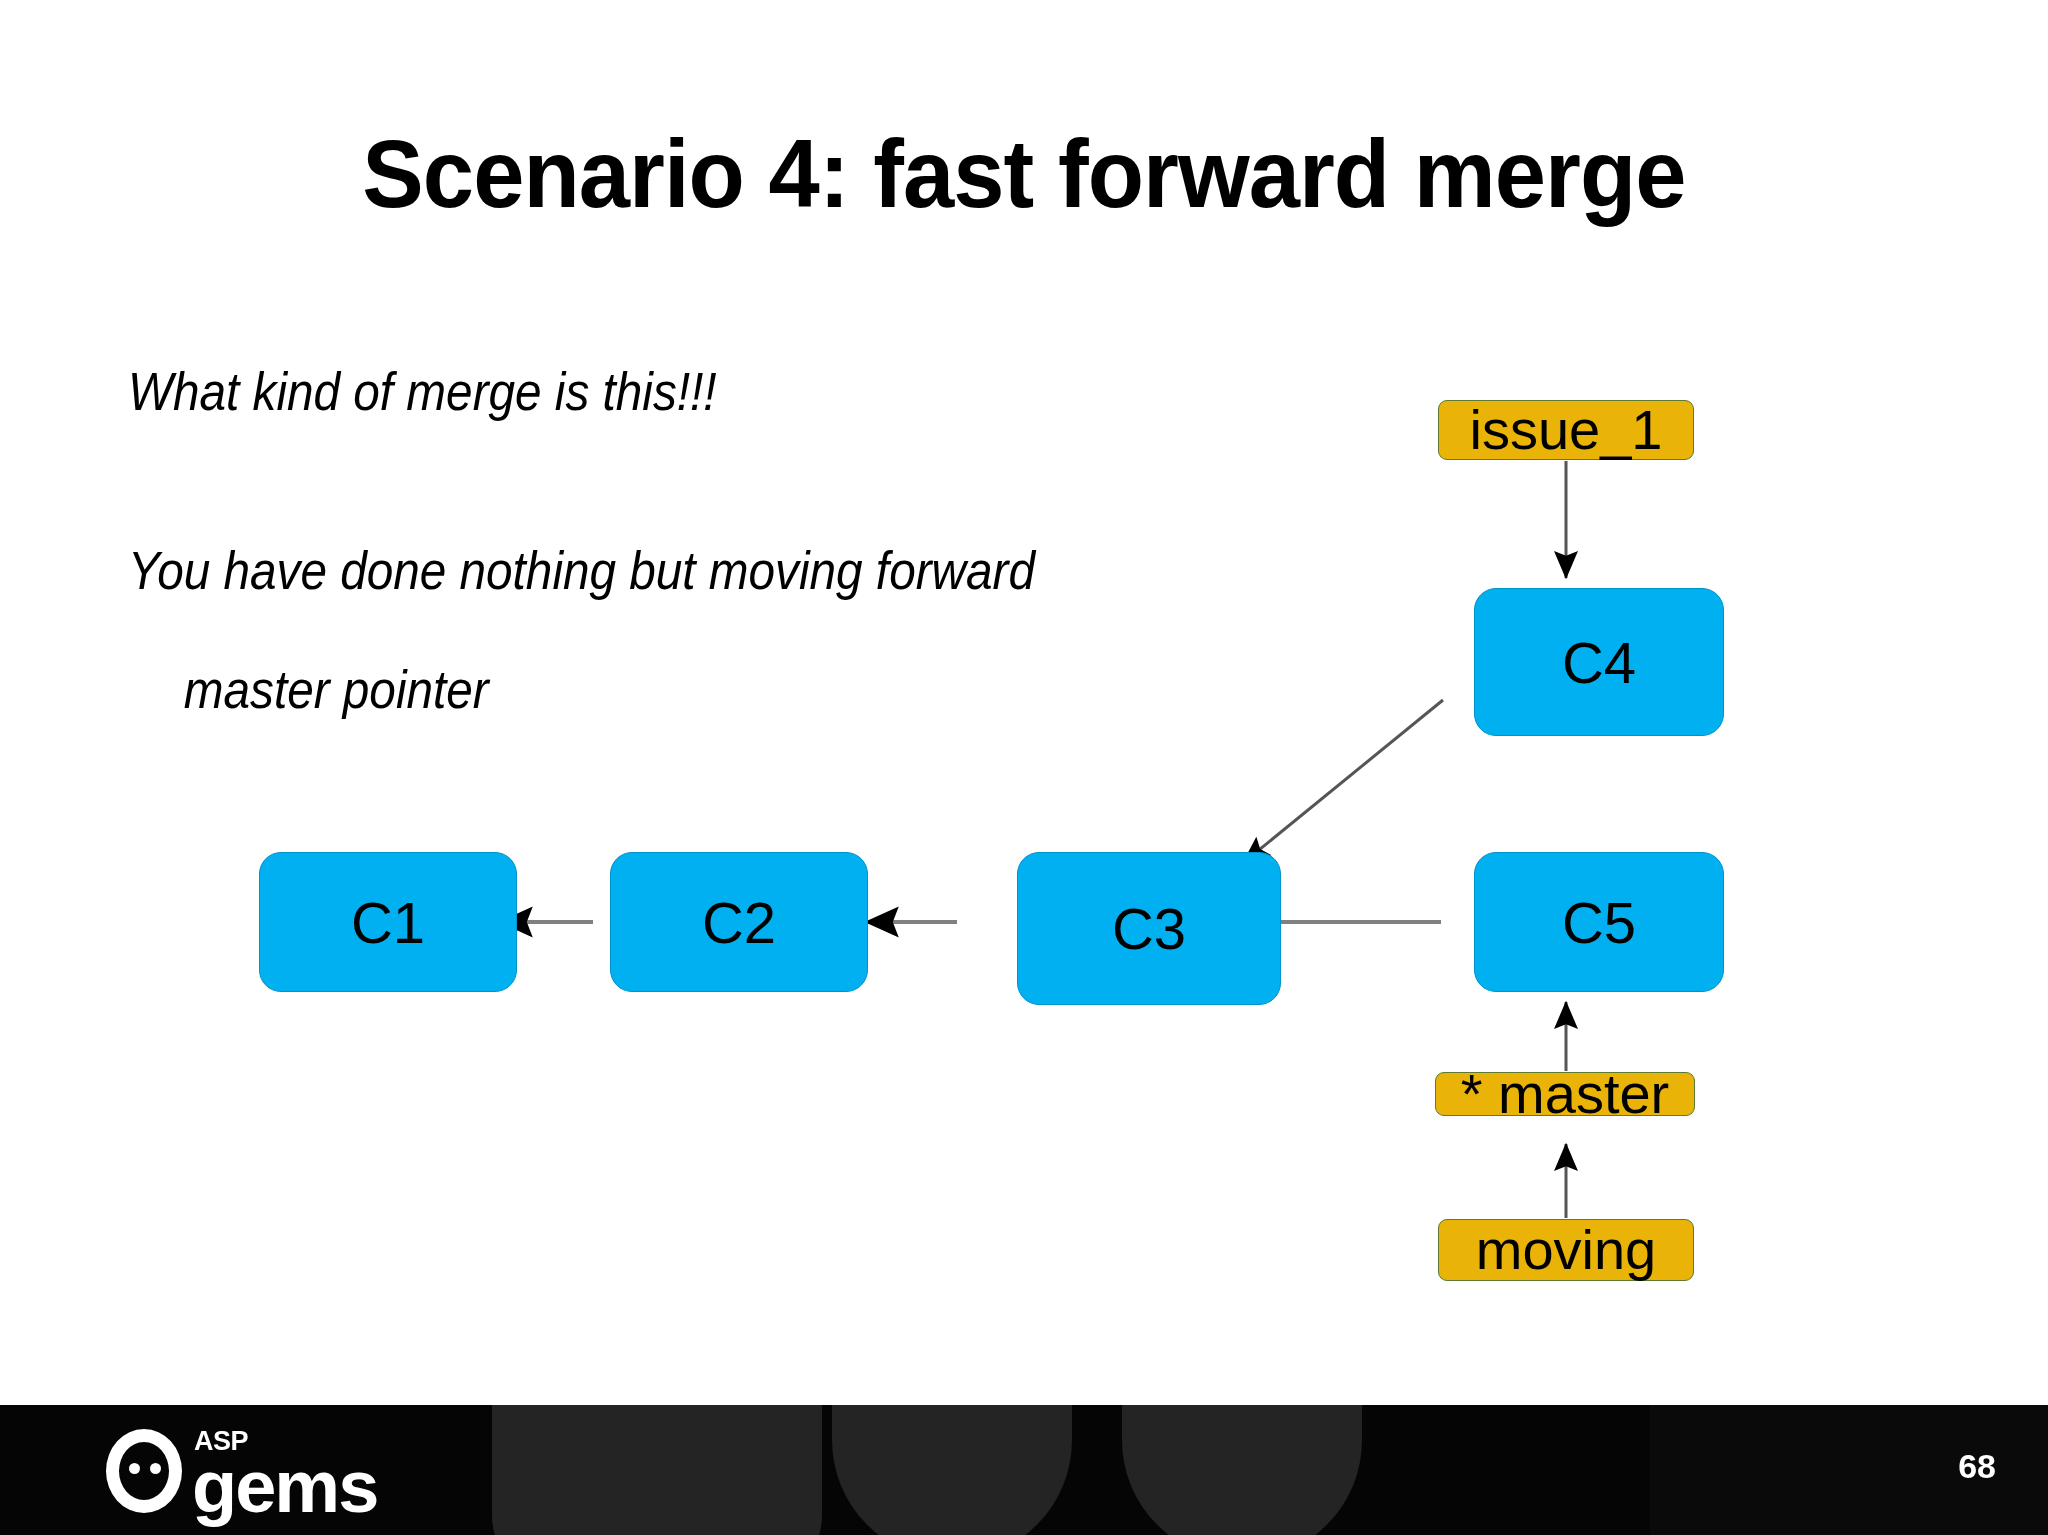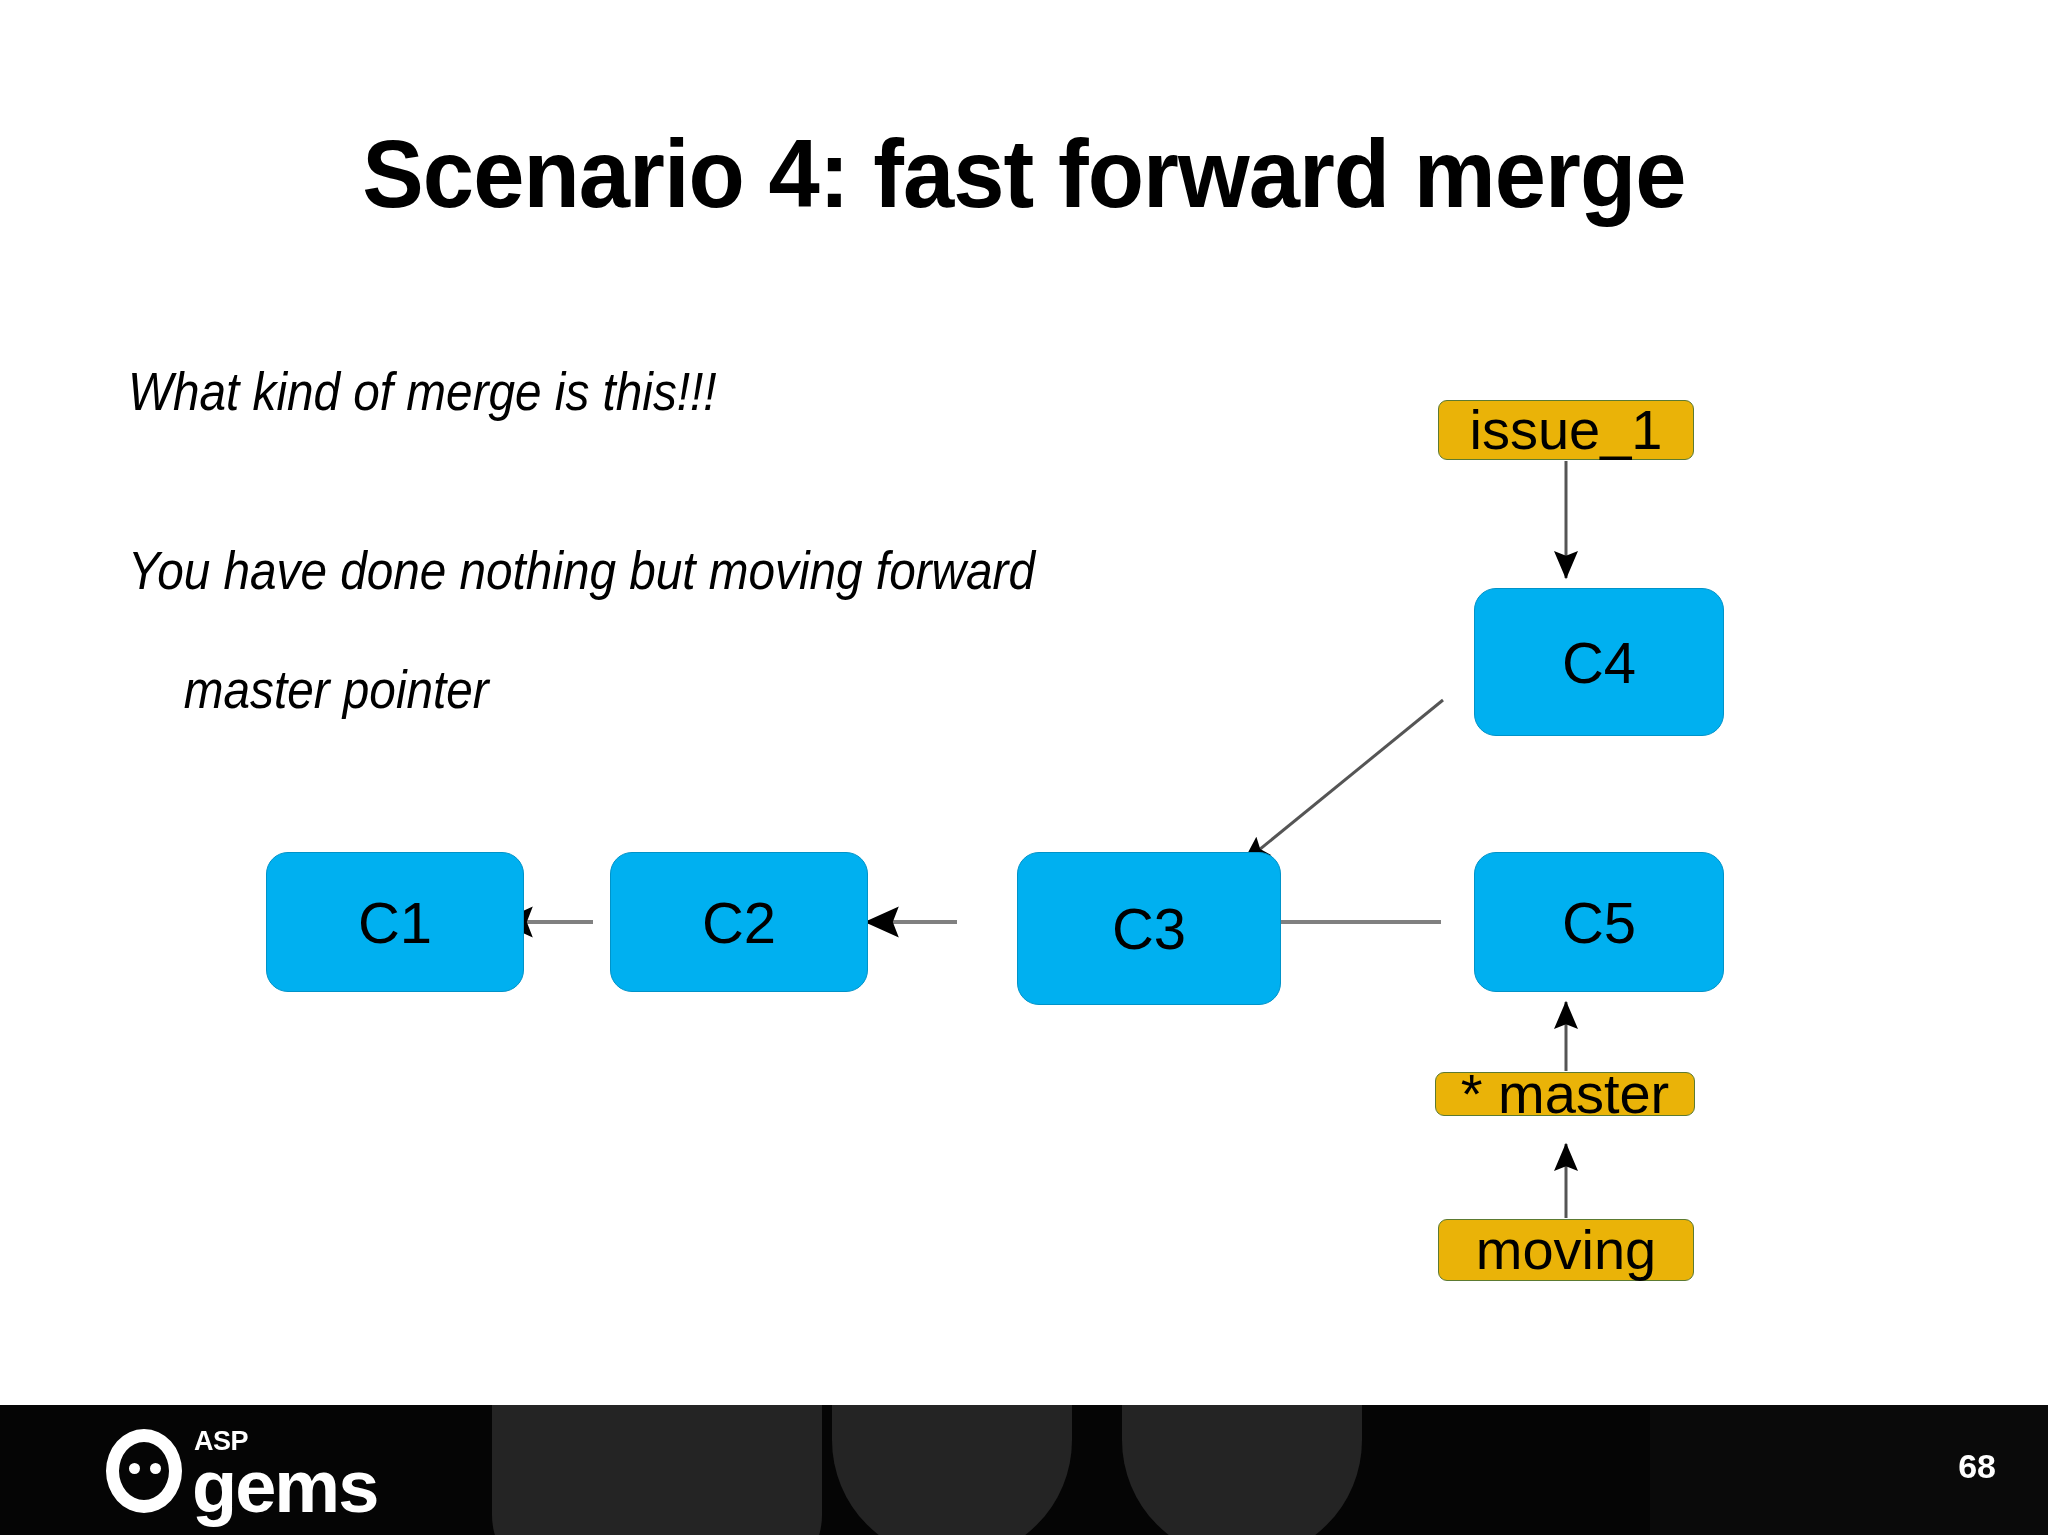--- a/index.html
+++ b/index.html
@@ -225,21 +225,21 @@
 
       <line x1="1443" y1="700" x2="1243" y2="863" stroke="#555555" stroke-width="3" marker-end="url(#arrow-thin)"></line>
 
       <line x1="1566" y1="461" x2="1566" y2="578" stroke="#555555" stroke-width="3" marker-end="url(#arrow-thin)"></line>
 
       <line x1="1566" y1="1071" x2="1566" y2="1002" stroke="#555555" stroke-width="3" marker-end="url(#arrow-thin)"></line>
 
       <line x1="1566" y1="1218" x2="1566" y2="1144" stroke="#555555" stroke-width="3" marker-end="url(#arrow-thin)"></line>
     </svg>
 
-    <div class="commit-node" style="left:233px; top:852px; width:258px; height:140px;">C1</div>
+    <div class="commit-node" style="left:226px; top:852px; width:258px; height:140px;">C1</div>
 
     <div class="commit-node" style="left:577px; top:852px; width:258px; height:140px;">C2</div>
 
     <div class="commit-node" style="left:984px; top:852px; width:264px; height:153px;">C3</div>
 
     <div class="commit-node" style="left:1441px; top:588px; width:250px; height:148px;">C4</div>
 
     <div class="commit-node" style="left:1441px; top:852px; width:250px; height:140px;">C5</div>
 
     <div class="branch-label" style="left:1438px; top:400px; width:256px; height:60px;">issue_1</div>

